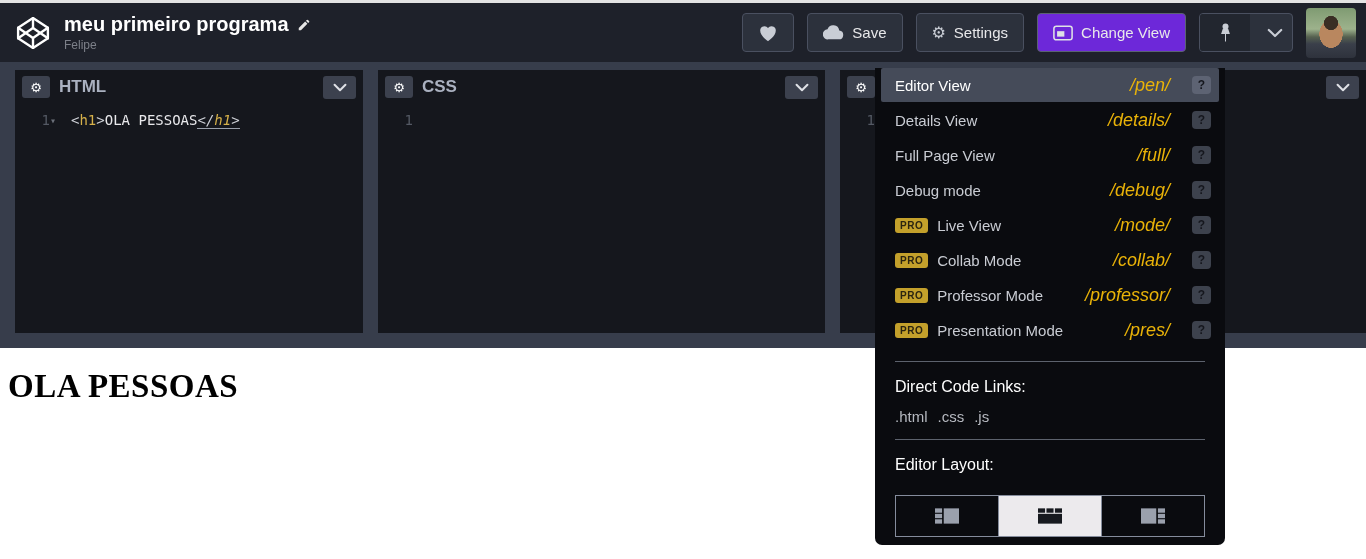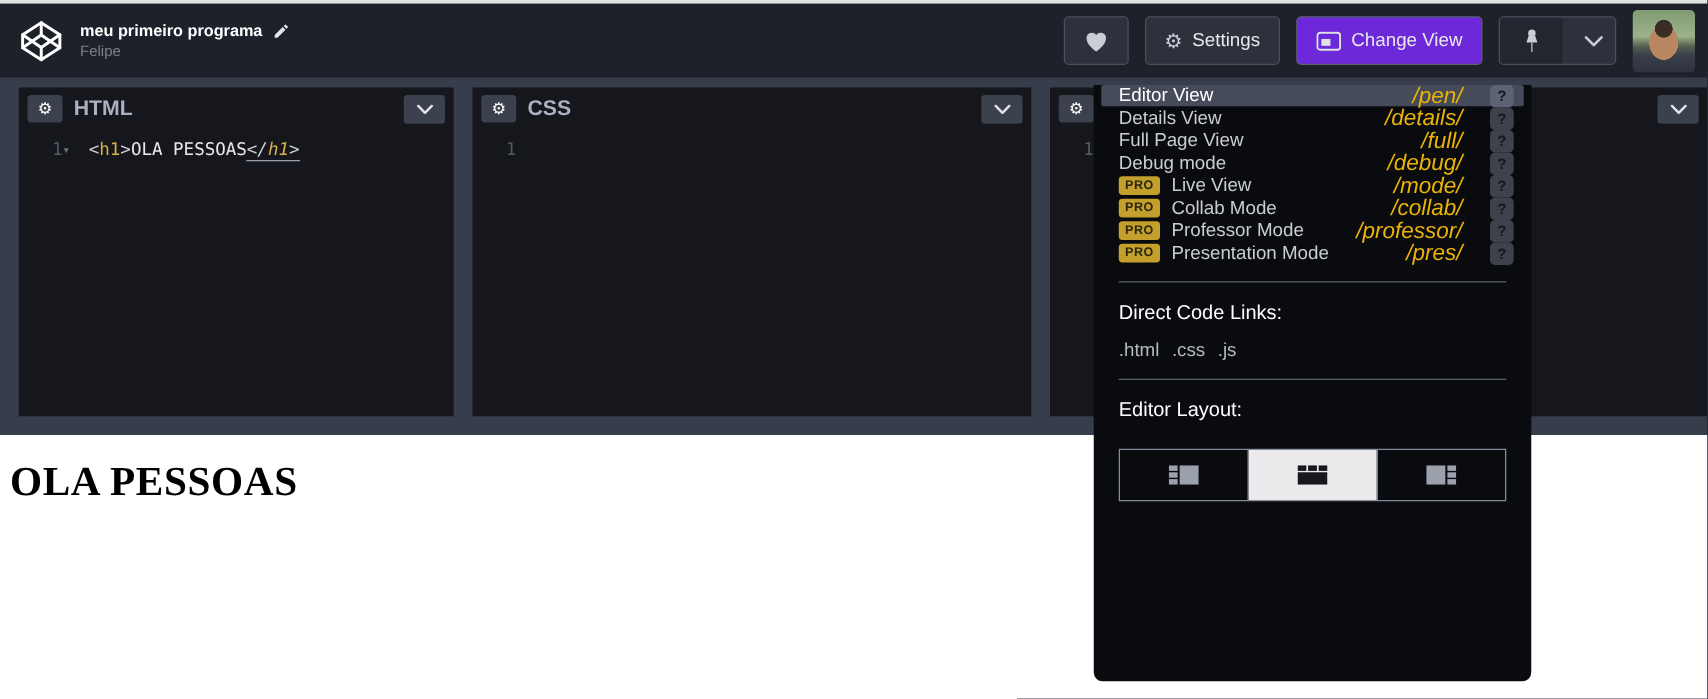--- a/index.html
+++ b/index.html
@@ -6,21 +6,21 @@
   html,body { width:1366px; height:559px; overflow:hidden; background:#1e212a;
               font-family:"Liberation Sans", sans-serif; }
 
   
   .top-strip { height:3px; background:#e3e3e3; }
 
   
   .header { height:59px; background:#1e212a; display:flex; align-items:center; padding:0 10px; }
   .logo { width:38px; height:38px; margin-left:4px; flex:0 0 auto; }
   .title-block { margin-left:12px; }
-  .pen-title { color:#fff; font-size:13px; font-weight:bold; display:flex; align-items:flex-end; gap:8px; }
+  .pen-title { color:#fff; font-size:20px; font-weight:bold; display:flex; align-items:center; gap:8px; }
   .pen-author { color:#7d8089; font-size:12px; margin-top:2px; }
   .header-actions { margin-left:auto; display:flex; align-items:center; gap:13px; }
   .btn { height:39px; background:#2c313c; border:1px solid #4a5060; border-radius:4px;
          color:#e8e8ea; font-size:15px; display:flex; align-items:center; justify-content:center;
          gap:8px; padding:0 15px; cursor:pointer; }
   .btn.icon-only { width:52px; padding:0; }
   .btn.active { background:#6d28d9; border-color:#5b6272; }
   .pin-btn { padding:0; overflow:hidden; }
   .pin-seg { width:50px; height:37px; background:#22262f; display:flex; align-items:center; justify-content:center; }
   .chev-seg { width:34px; height:37px; display:flex; align-items:center; justify-content:center; }
@@ -53,21 +53,21 @@
 
   
   .preview { height:211px; background:#fff; padding:0 8px; }
   .preview h1 { font-family:"Liberation Serif", serif; font-size:33px; font-weight:bold;
                 color:#000; padding-top:20px; letter-spacing:0.5px; }
 
   
   .dropdown { position:absolute; left:875px; top:68px; width:350px; height:477px;
               background:#0a0b0f; border-radius:0 0 7px 7px; z-index:50; color:#c9ccd3; }
   .dd-heading { font-weight:bold; font-size:16px; color:#fff; padding:20px 20px 13px; }
-  .dd-row { height:17px; display:flex; align-items:center; margin:0 6px 1px; padding:0 8px 0 14px;
+  .dd-row { height:34px; display:flex; align-items:center; margin:0 6px 1px; padding:0 8px 0 14px;
             border-radius:2px; font-size:15px; cursor:pointer; }
   .dd-row.active { background:#454b59; color:#fff; }
   .dd-label { display:flex; align-items:center; gap:9px; }
   .dd-path { margin-left:auto; color:#eab308; font-style:italic; font-size:18px; margin-right:22px; }
   .help { width:19px; height:18px; background:#3d424d; border-radius:4px; color:#15171d;
           font-weight:bold; font-size:12px; display:flex; align-items:center; justify-content:center;
           flex:0 0 auto; cursor:pointer; }
   .dd-row.active .help { background:#5d6373; }
   .pro-badge { background:#c3a02b; color:#2b2410; font-size:10px; font-weight:bold;
                padding:2px 5px; border-radius:3px; letter-spacing:0.5px; }
@@ -103,20 +103,26 @@
     </div>
     <div class="pen-author">Felipe</div>
   </div>
   <div class="header-actions">
     <div class="btn icon-only">
       <svg width="20" height="18" viewBox="0 0 24 22" fill="#c9cdd5">
         <path d="M12 21S2.5 14.8 2.5 8.2A5.2 5.2 0 0112 5a5.2 5.2 0 019.5 3.2C21.5 14.8 12 21 12 21z"></path>
       </svg>
     </div>
     <div class="btn">
+      <svg width="21" height="15" viewBox="0 0 26 18" fill="#c9cdd5">
+        <path d="M6.5 17.5h13a5.5 5.5 0 00.6-10.97A7.5 7.5 0 005.6 4.9 6 6 0 006.5 17.5z"></path>
+      </svg>
+      <span>Save</span>
+    </div>
+    <div class="btn">
       <span class="gear-glyph" style="font-size:16px;color:#c9cdd5;">⚙</span>
       <span>Settings</span>
     </div>
     <div class="btn active">
       <svg width="20" height="16" viewBox="0 0 22 17">
         <rect x="1" y="1" width="20" height="15" rx="2.5" fill="none" stroke="#dfe1e6" stroke-width="1.7"></rect>
         <rect x="4.5" y="6.5" width="8" height="6" fill="#dfe1e6"></rect>
       </svg>
       <span>Change View</span>
     </div>

